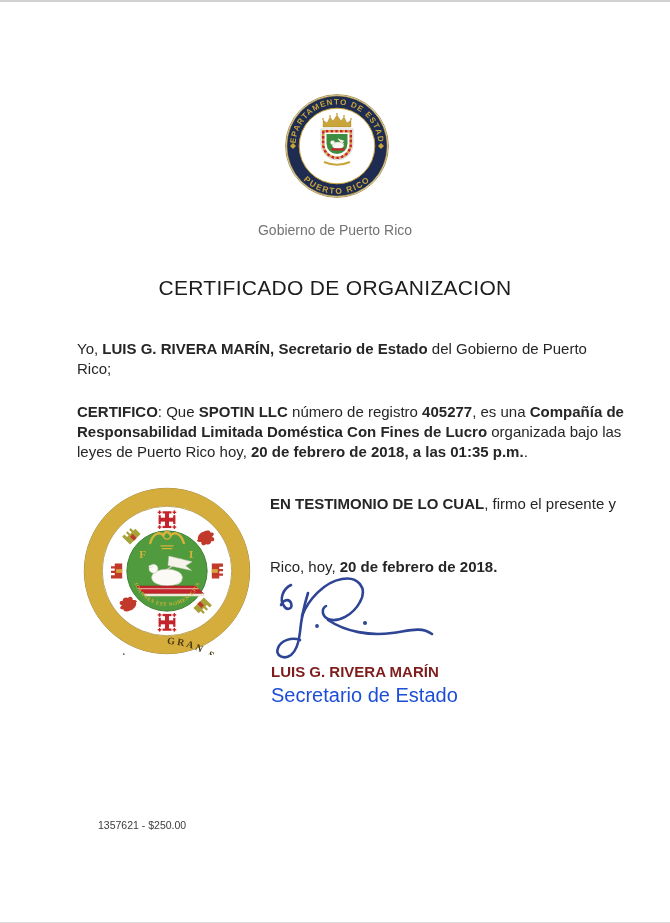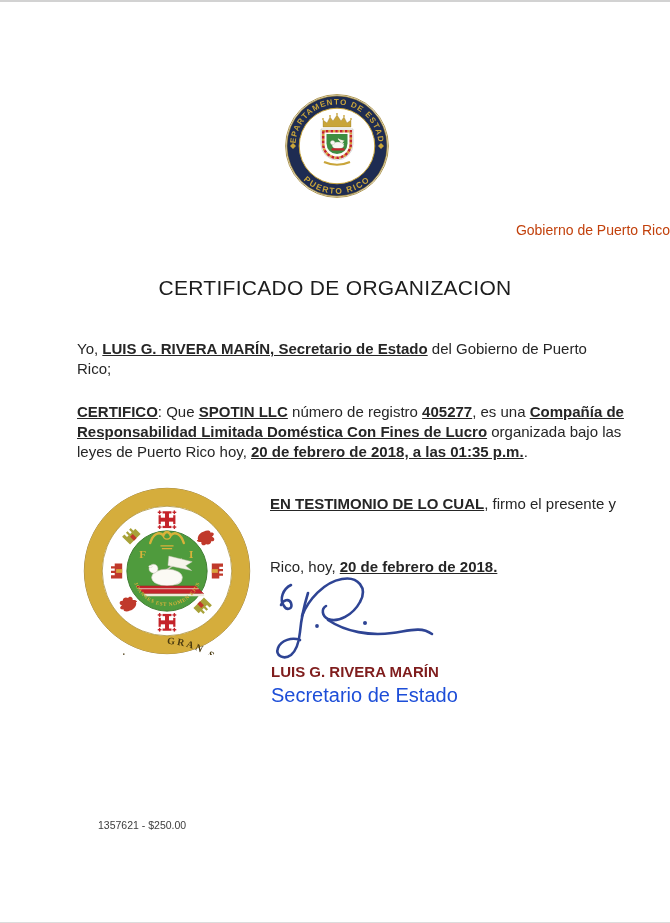--- a/index.html
+++ b/index.html
@@ -6,26 +6,26 @@
   body{
     width:670px;height:923px;background:#ffffff;position:relative;
     font-family:"Liberation Sans",sans-serif;color:#232323;
     -webkit-font-smoothing:antialiased;overflow:hidden;
   }
   .edge{position:absolute;left:0;right:0;}
   .edge-top{top:0;height:2px;background:#d2d2d2;}
   .edge-bottom{bottom:0;height:1px;background:#dcdcdc;}
 
   .dept-seal{position:absolute;left:285px;top:94px;width:104px;height:104px;}
-  .gov-line{position:absolute;left:0;right:0;top:222px;text-align:right;font-size:14px;color:#c2410c;}
+  .gov-line{position:absolute;left:0;right:0;top:222px;text-align:center;font-size:14px;color:#737373;}
   .title{position:absolute;left:0;right:0;top:276px;margin:0;text-align:center;
          font-size:21px;font-weight:400;letter-spacing:.3px;color:#1d1d1d;}
 
   .para{position:absolute;font-size:15px;line-height:20px;margin:0;white-space:nowrap;color:#262626;}
-  .b{font-weight:700;text-decoration:underline;}
+  .b{font-weight:700;}
   .intro{left:77px;top:339px;}
   .cert{left:77px;top:402px;}
   .testimony{left:270px;top:493px;line-height:21px;}
 
   .great-seal{position:absolute;left:83px;top:487px;width:168px;height:168px;}
   .signature{position:absolute;left:258px;top:574px;width:185px;height:90px;}
   .signer-name{position:absolute;left:271px;top:663px;font-size:15px;font-weight:700;color:#7f1d1d;}
   .signer-role{position:absolute;left:271px;top:684px;font-size:20px;color:#1d4ed8;}
   .footer-code{position:absolute;left:61px;top:819px;font-size:10.5px;color:#3d3d3d;margin-left:37px;}
 

